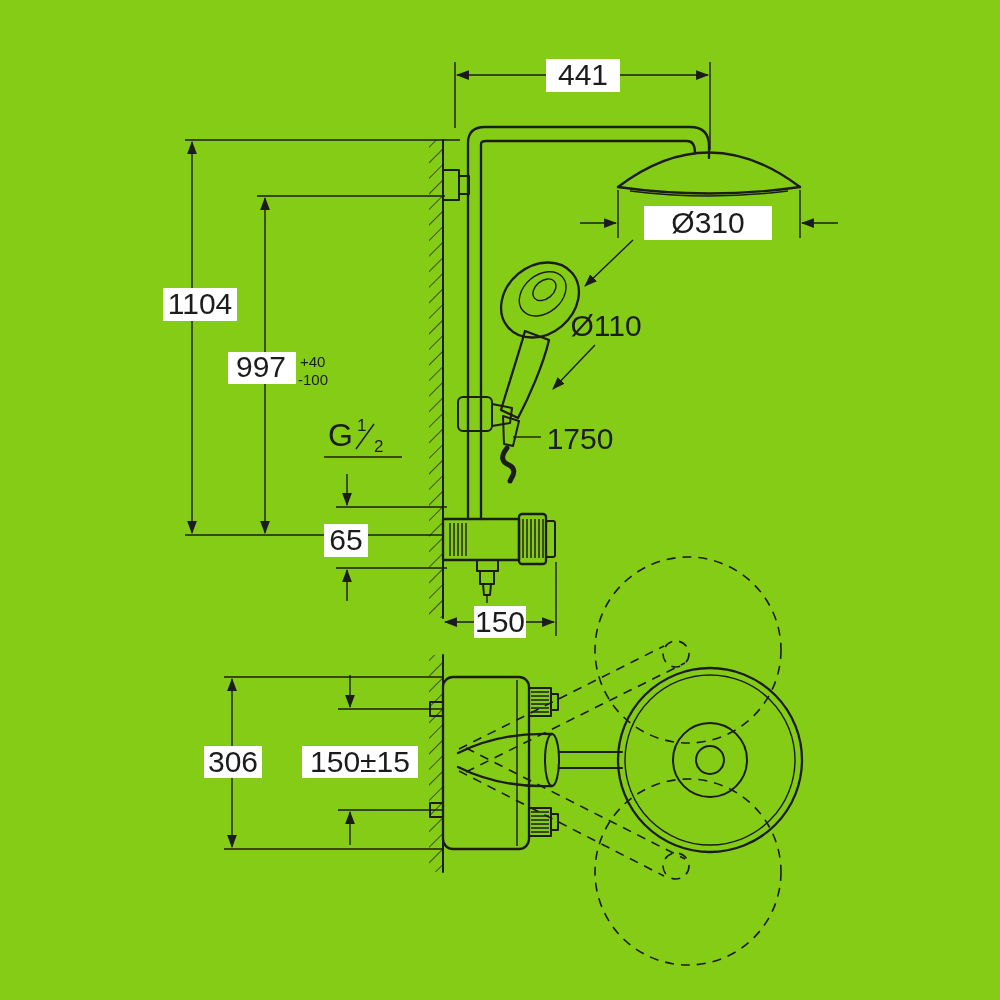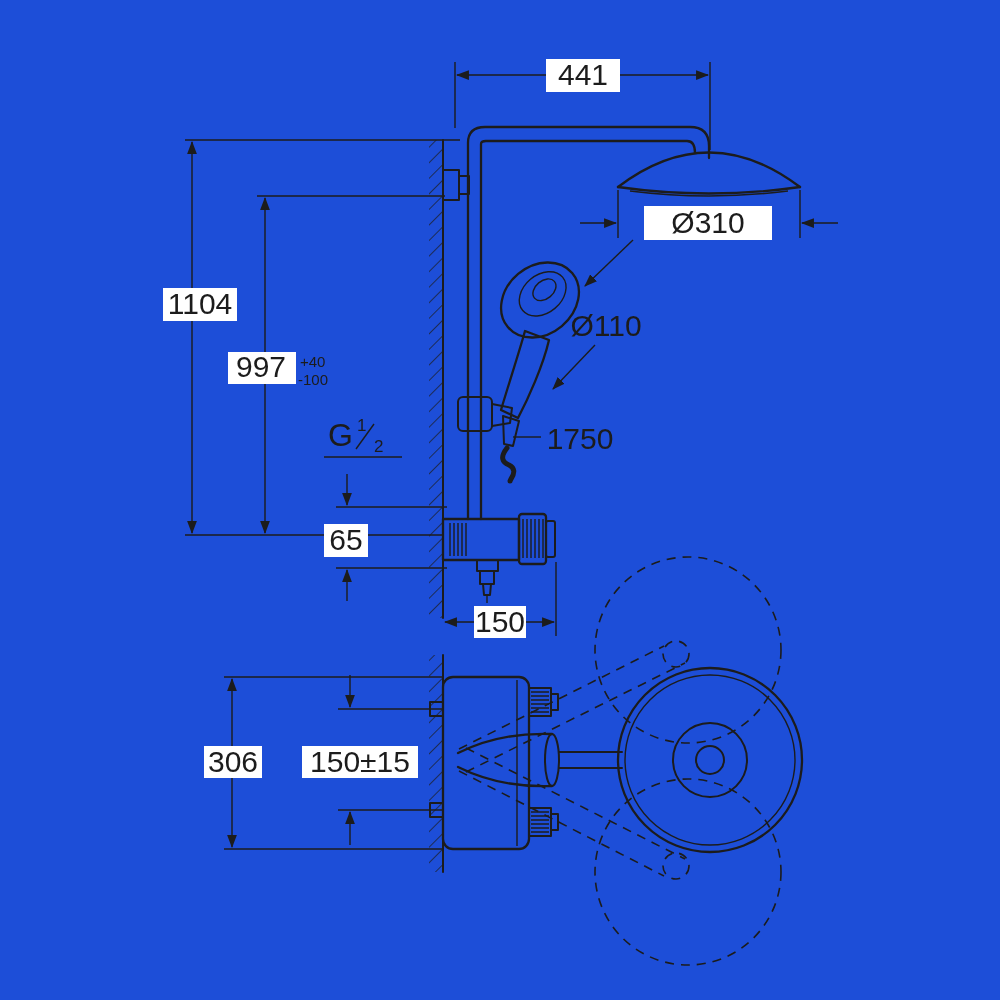--- a/index.html
+++ b/index.html
@@ -15,21 +15,21 @@
   text{font-family:"Liberation Sans","DejaVu Sans",sans-serif;fill:var(--line);}
   .t30{font-size:30px;}
   .t17{font-size:17px;}
   .t15{font-size:15px;}
   .t32{font-size:32px;}
   .mid{text-anchor:middle;}
 </style>
 </head>
 <body>
 
-<div id="stage" style="background: #1d4ed8; text-decoration: underline;">
+<div id="stage" style="background: #84cc16; text-decoration: underline;">
 <svg width="1000" height="1000" viewBox="0 0 1000 1000">
   <defs>
     <marker id="arr" viewBox="0 0 12 9" refX="11" refY="4.5" markerWidth="13" markerHeight="10" orient="auto-start-reverse" markerUnits="userSpaceOnUse">
       <path d="M0,0 L12,4.5 L0,9 Z" class="fillb"></path>
     </marker>
     <pattern id="hatch" width="11" height="11" patternUnits="userSpaceOnUse" patternTransform="rotate(45)">
       <line x1="0" y1="0" x2="0" y2="11" class="dim"></line>
     </pattern>
   </defs>
 

